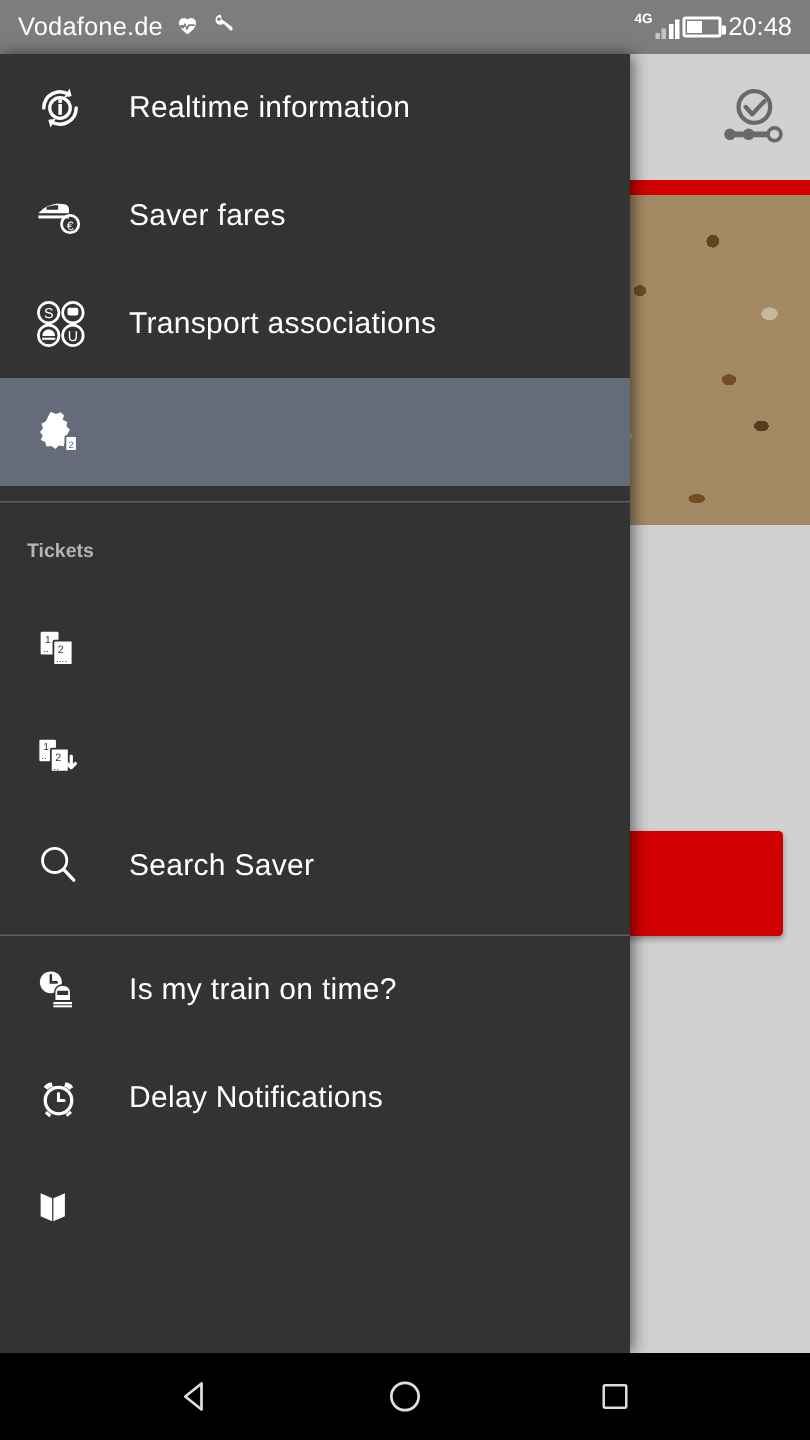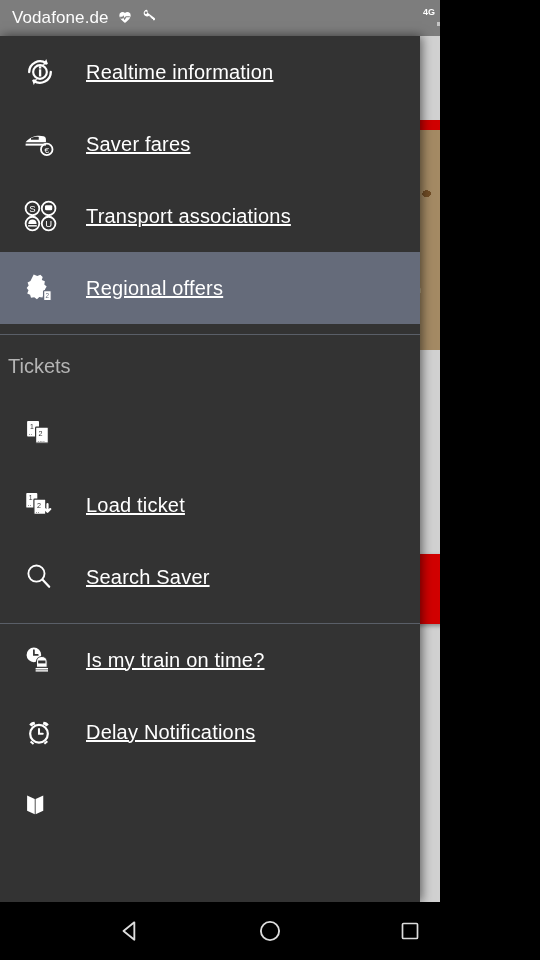--- a/index.html
+++ b/index.html
@@ -2,21 +2,21 @@
 <html><head>
 <meta charset="utf-8">
 <style>
   * { box-sizing: border-box; margin: 0; padding: 0; }
   html, body {
     width: 540px; height: 960px;
     background: #000;
     font-family: "Liberation Sans", sans-serif;
     overflow: hidden;
   }
-  #screen { position: relative; width: 440px; height: 960px; overflow: hidden; background:#b91c1c; }
+  #screen { position: relative; width: 540px; height: 960px; overflow: hidden; background:#b91c1c; }
 
   
   #status-bar {
     position: absolute; top: 0; left: 0; width: 540px; height: 36px;
     background: #7d7d7d; display: flex; align-items: center;
     padding: 0 12px; color: #ffffff;
   }
   #carrier-label { font-size: 17px; letter-spacing: .1px; color:#fdfdfd; }
   .sb-icon { display:inline-block; margin-left: 7px; line-height: 1; }
   #status-left { display:flex; align-items:center; }
@@ -86,25 +86,25 @@
     position:absolute; top:36px; left:0; width:420px; height:866px;
     background:#333333; box-shadow:2px 0 10px rgba(0,0,0,.55);
     overflow:hidden;
   }
   .nav-item {
     height:72px; display:flex; align-items:center; padding-left:22px;
     color:#ffffff;
   }
   .nav-item.selected { background:#656b7a; }
   .nav-icon { width:44px; min-width:44px; display:flex; align-items:center; justify-content:flex-start; }
-  .nav-label { font-size:20px; margin-left:20px; letter-spacing:.2px; color:#ffffff;text-decoration:underline; }
+  .nav-label { font-size:20px; margin-left:20px; letter-spacing:.2px; color:#ffffff; }
   .nav-divider { height:1px; background:#5a5f68; margin:0; }
   .section-header {
-    height:62px; display:flex; align-items:center; padding-left:8px;
-    font-size:20px; color:#b4b4b4;
+    height:62px; display:flex; align-items:center; padding-left:18px;
+    font-size:13px; color:#b4b4b4;font-weight:bold;
   }
   .spacer-dark { height:10px; background:#333; }
 
   #nav-bar {
     position:absolute; bottom:0; left:0; width:540px; height:58px; background:#000;
     display:flex; align-items:center; justify-content:space-around; padding:0 60px;
   }
   .nav-btn { width:34px; height:34px; display:flex; align-items:center; justify-content:center; }
 </style>
 </head>
@@ -219,21 +219,20 @@
     </div>
 
     <div class="nav-item selected">
       <span class="nav-icon">
         <svg width="36" height="36" viewBox="0 0 40 40">
           <path d="M13 5l4 1.6 3.4-1.2 2.6 2.4-1 3.2 3.4 1.6-.6 3.4 2.6 2.4-2 3.2 1.4 3.4-3 2-1 3.6-3.6-.6-2.6 2.6-3-2.2-3.6.4-1-3.4-3.2-1.4 1.4-3.4-2-2.6 2.2-2.8-1.2-3.4 3.2-1.6z" fill="#fff"></path>
           <rect x="24" y="23" width="8.5" height="11" rx="1" fill="#fff" stroke="#656b7a" stroke-width="1.4"></rect>
           <text x="28.2" y="31.5" font-size="7" fill="#656b7a" text-anchor="middle" font-family="'Liberation Sans',sans-serif">2</text>
         </svg>
       </span>
-      <span class="nav-label">Regional offers</span>
     </div>
 
     <div class="spacer-dark"></div>
     <div class="nav-divider"></div>
 
     <div class="section-header">Tickets</div>
 
     <div class="nav-item">
       <span class="nav-icon">
         <svg width="34" height="34" viewBox="0 0 40 40">
@@ -252,21 +251,20 @@
         <svg width="34" height="34" viewBox="0 0 40 40">
           <rect x="5" y="6" width="13" height="17" rx="1" fill="#fff"></rect>
           <text x="8" y="14.5" font-size="8" fill="#333" font-family="'Liberation Sans',sans-serif">1</text>
           <text x="6.5" y="21" font-size="8" fill="#333" font-family="'Liberation Sans',sans-serif">..</text>
           <rect x="14" y="13" width="14" height="18" rx="1" fill="#fff" stroke="#333" stroke-width="1.4"></rect>
           <text x="17.5" y="23" font-size="8.5" fill="#333" font-family="'Liberation Sans',sans-serif">2</text>
           <text x="16" y="29.5" font-size="8" fill="#333" font-family="'Liberation Sans',sans-serif">..</text>
           <path d="M30 19v9m0 0l-3.2-3.2M30 28l3.2-3.2" stroke="#fff" stroke-width="2.6" fill="none" stroke-linecap="round"></path>
         </svg>
       </span>
-      <span class="nav-label">Load ticket</span>
     </div>
 
     <div class="nav-item">
       <span class="nav-icon">
         <svg width="34" height="34" viewBox="0 0 40 40">
           <circle cx="17" cy="16" r="9.5" fill="none" stroke="#fff" stroke-width="2.2"></circle>
           <line x1="24" y1="23" x2="32" y2="31.5" stroke="#fff" stroke-width="2.6" stroke-linecap="round"></line>
         </svg>
       </span>
       <span class="nav-label">Search Saver</span>

